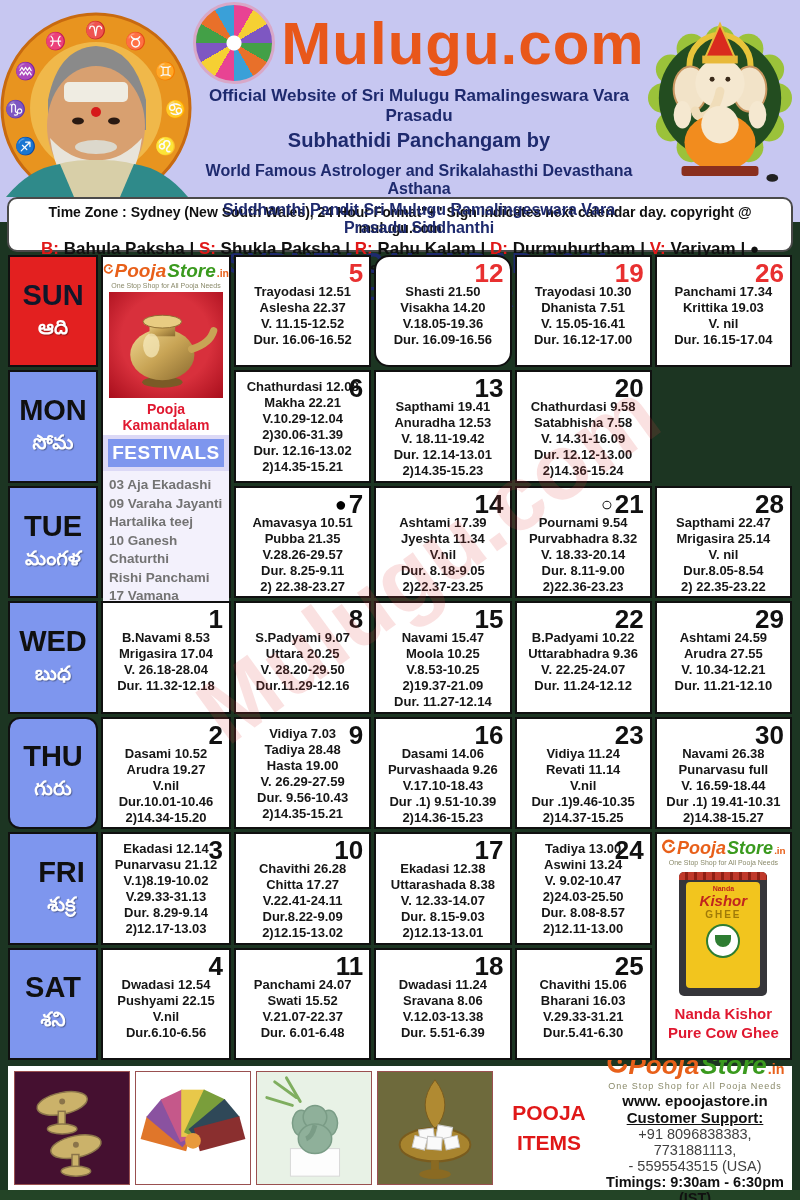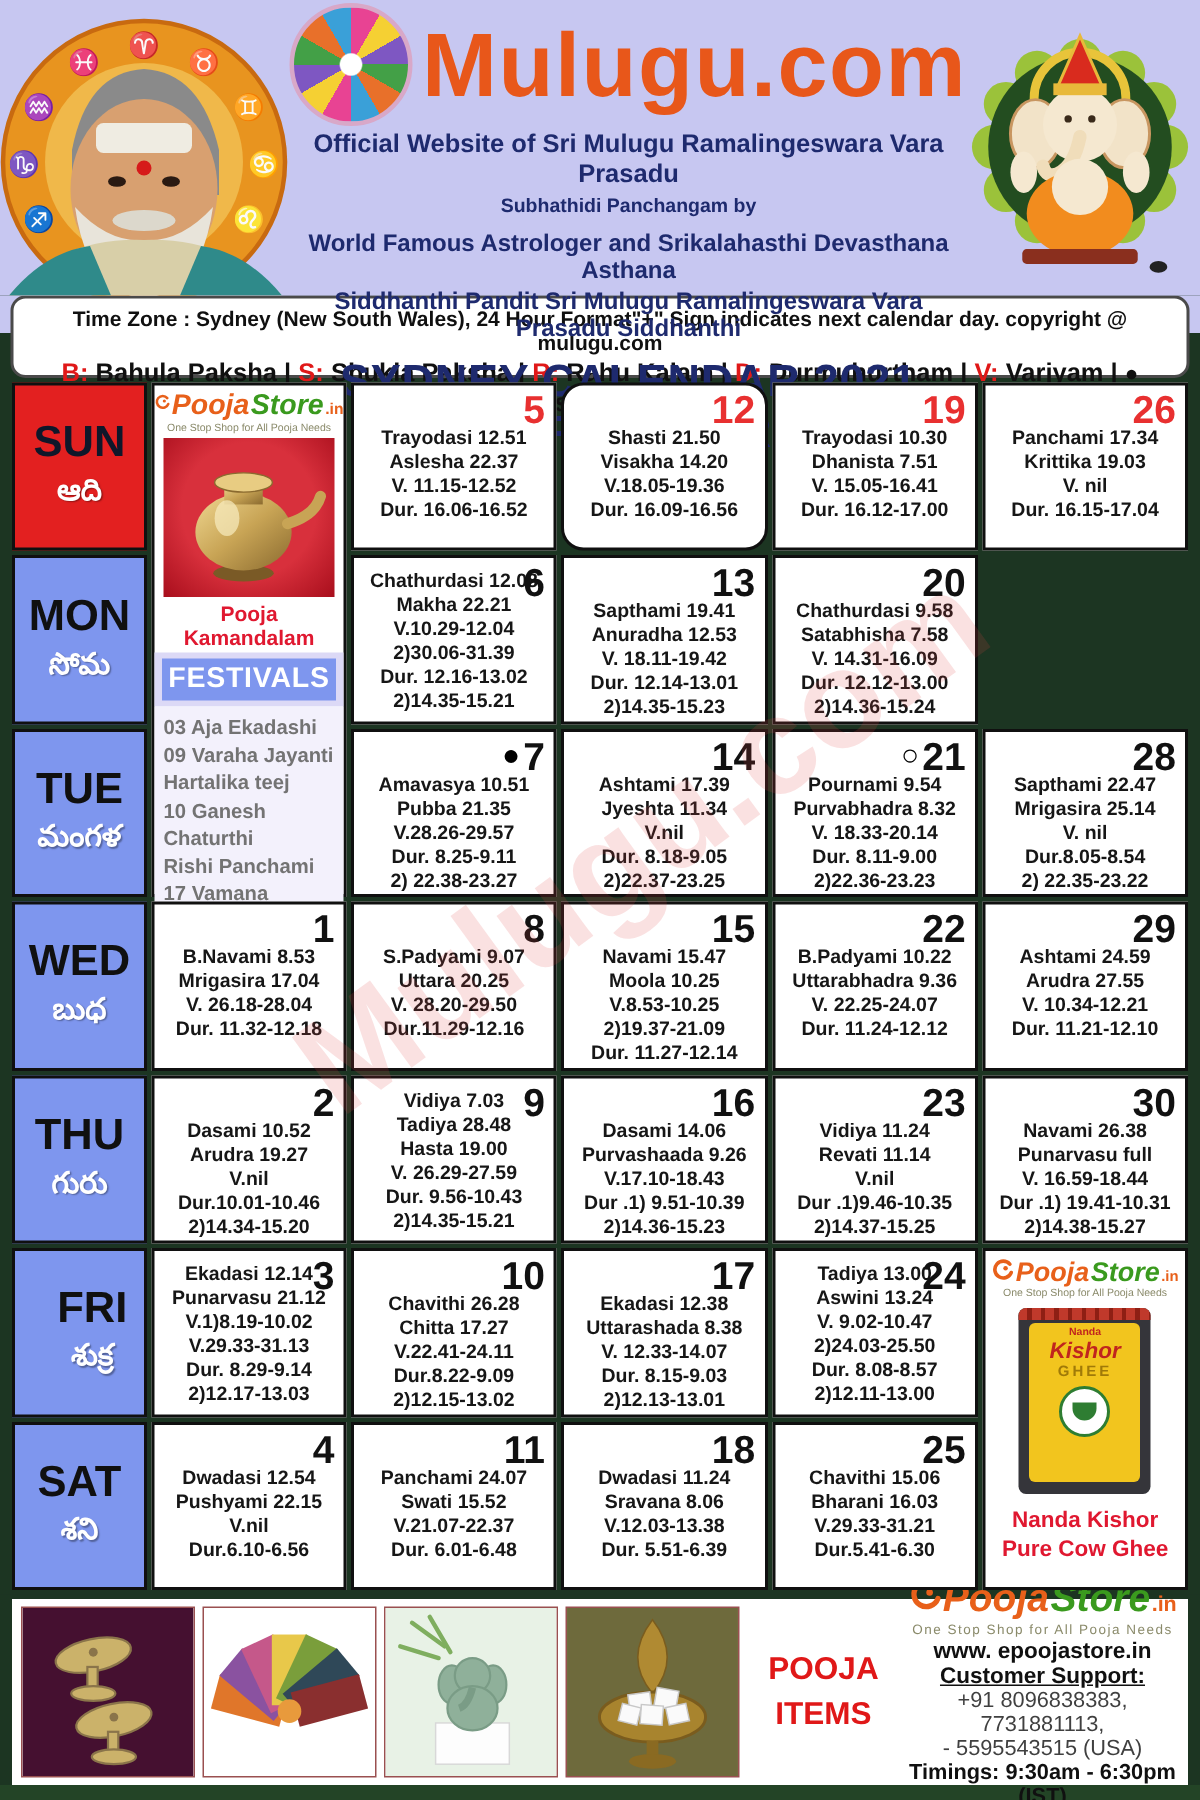--- a/index.html
+++ b/index.html
@@ -13,21 +13,21 @@
   .header-center { position:absolute; left:190px; right:152px; top:2px; text-align:center; }
   .brand-row { display:flex; align-items:center; justify-content:center; gap:6px; }
   .mandala { width:82px; height:82px; border-radius:50%;
     background:
       radial-gradient(circle, #fff 0 7px, rgba(255,255,255,0) 8px),
       repeating-conic-gradient(#e84393 0 30deg, #f5d033 30deg 60deg, #7e57c2 60deg 90deg, #43a047 90deg 120deg, #e8702a 120deg 150deg, #3aa0d8 150deg 180deg);
     border:3px solid #d8a8c8; flex:0 0 auto; }
   .brand { font-size:60px; font-weight:bold; color:#e8571a; letter-spacing:1px; }
   .subtitle { color:#1e2a6e; font-weight:bold; }
   .sub-a { font-size:17px; margin-top:2px; }
-  .sub-b { font-size:13px; margin-top:3px; }
+  .sub-b { font-size:20px; margin-top:3px; }
   .sub-c { font-size:16px; margin-top:10px; }
   .sub-d { font-size:16px; margin-top:3px; }
   .page-title { font-size:30px; font-weight:bold; color:#1e2a6e; margin-top:9px; letter-spacing:0.5px; }
 
   
   .infobar-wrap { width:800px; height:55px; background:linear-gradient(to bottom,#c7c7f1 45%, #1c3522 45%); padding:0 7px; }
   .infobar { background:#fff; border:2px solid #4a4a4a; border-radius:10px; height:55px; text-align:center; padding-top:5px; }
   .tz-line { font-size:14px; font-weight:bold; color:#101010; }
   .legend-line { font-size:17px; font-weight:bold; color:#101010; margin-top:3px; }
   .legend-key { color:#e01818; }
@@ -459,21 +459,21 @@
         <div class="numwrap">
           <span class="num">29</span>
         </div>
         <div class="lines">
           <p>Ashtami 24.59</p>
           <p>Arudra 27.55</p>
           <p>V. 10.34-12.21</p>
           <p>Dur. 11.21-12.10</p>
         </div>
       </div>
-      <div class="day-cell" style="grid-area: 5 / 1;">
+      <div class="day-cell" style="grid-area: 5 / 1; border-radius: 12px;">
         <div class="day-en">THU</div>
         <div class="day-te">గురు</div>
       </div>
       <div class="cell" style="grid-area: 5 / 2;">
         <div class="numwrap">
           <span class="num">2</span>
         </div>
         <div class="lines">
           <p>Dasami 10.52</p>
           <p>Arudra 19.27</p>

